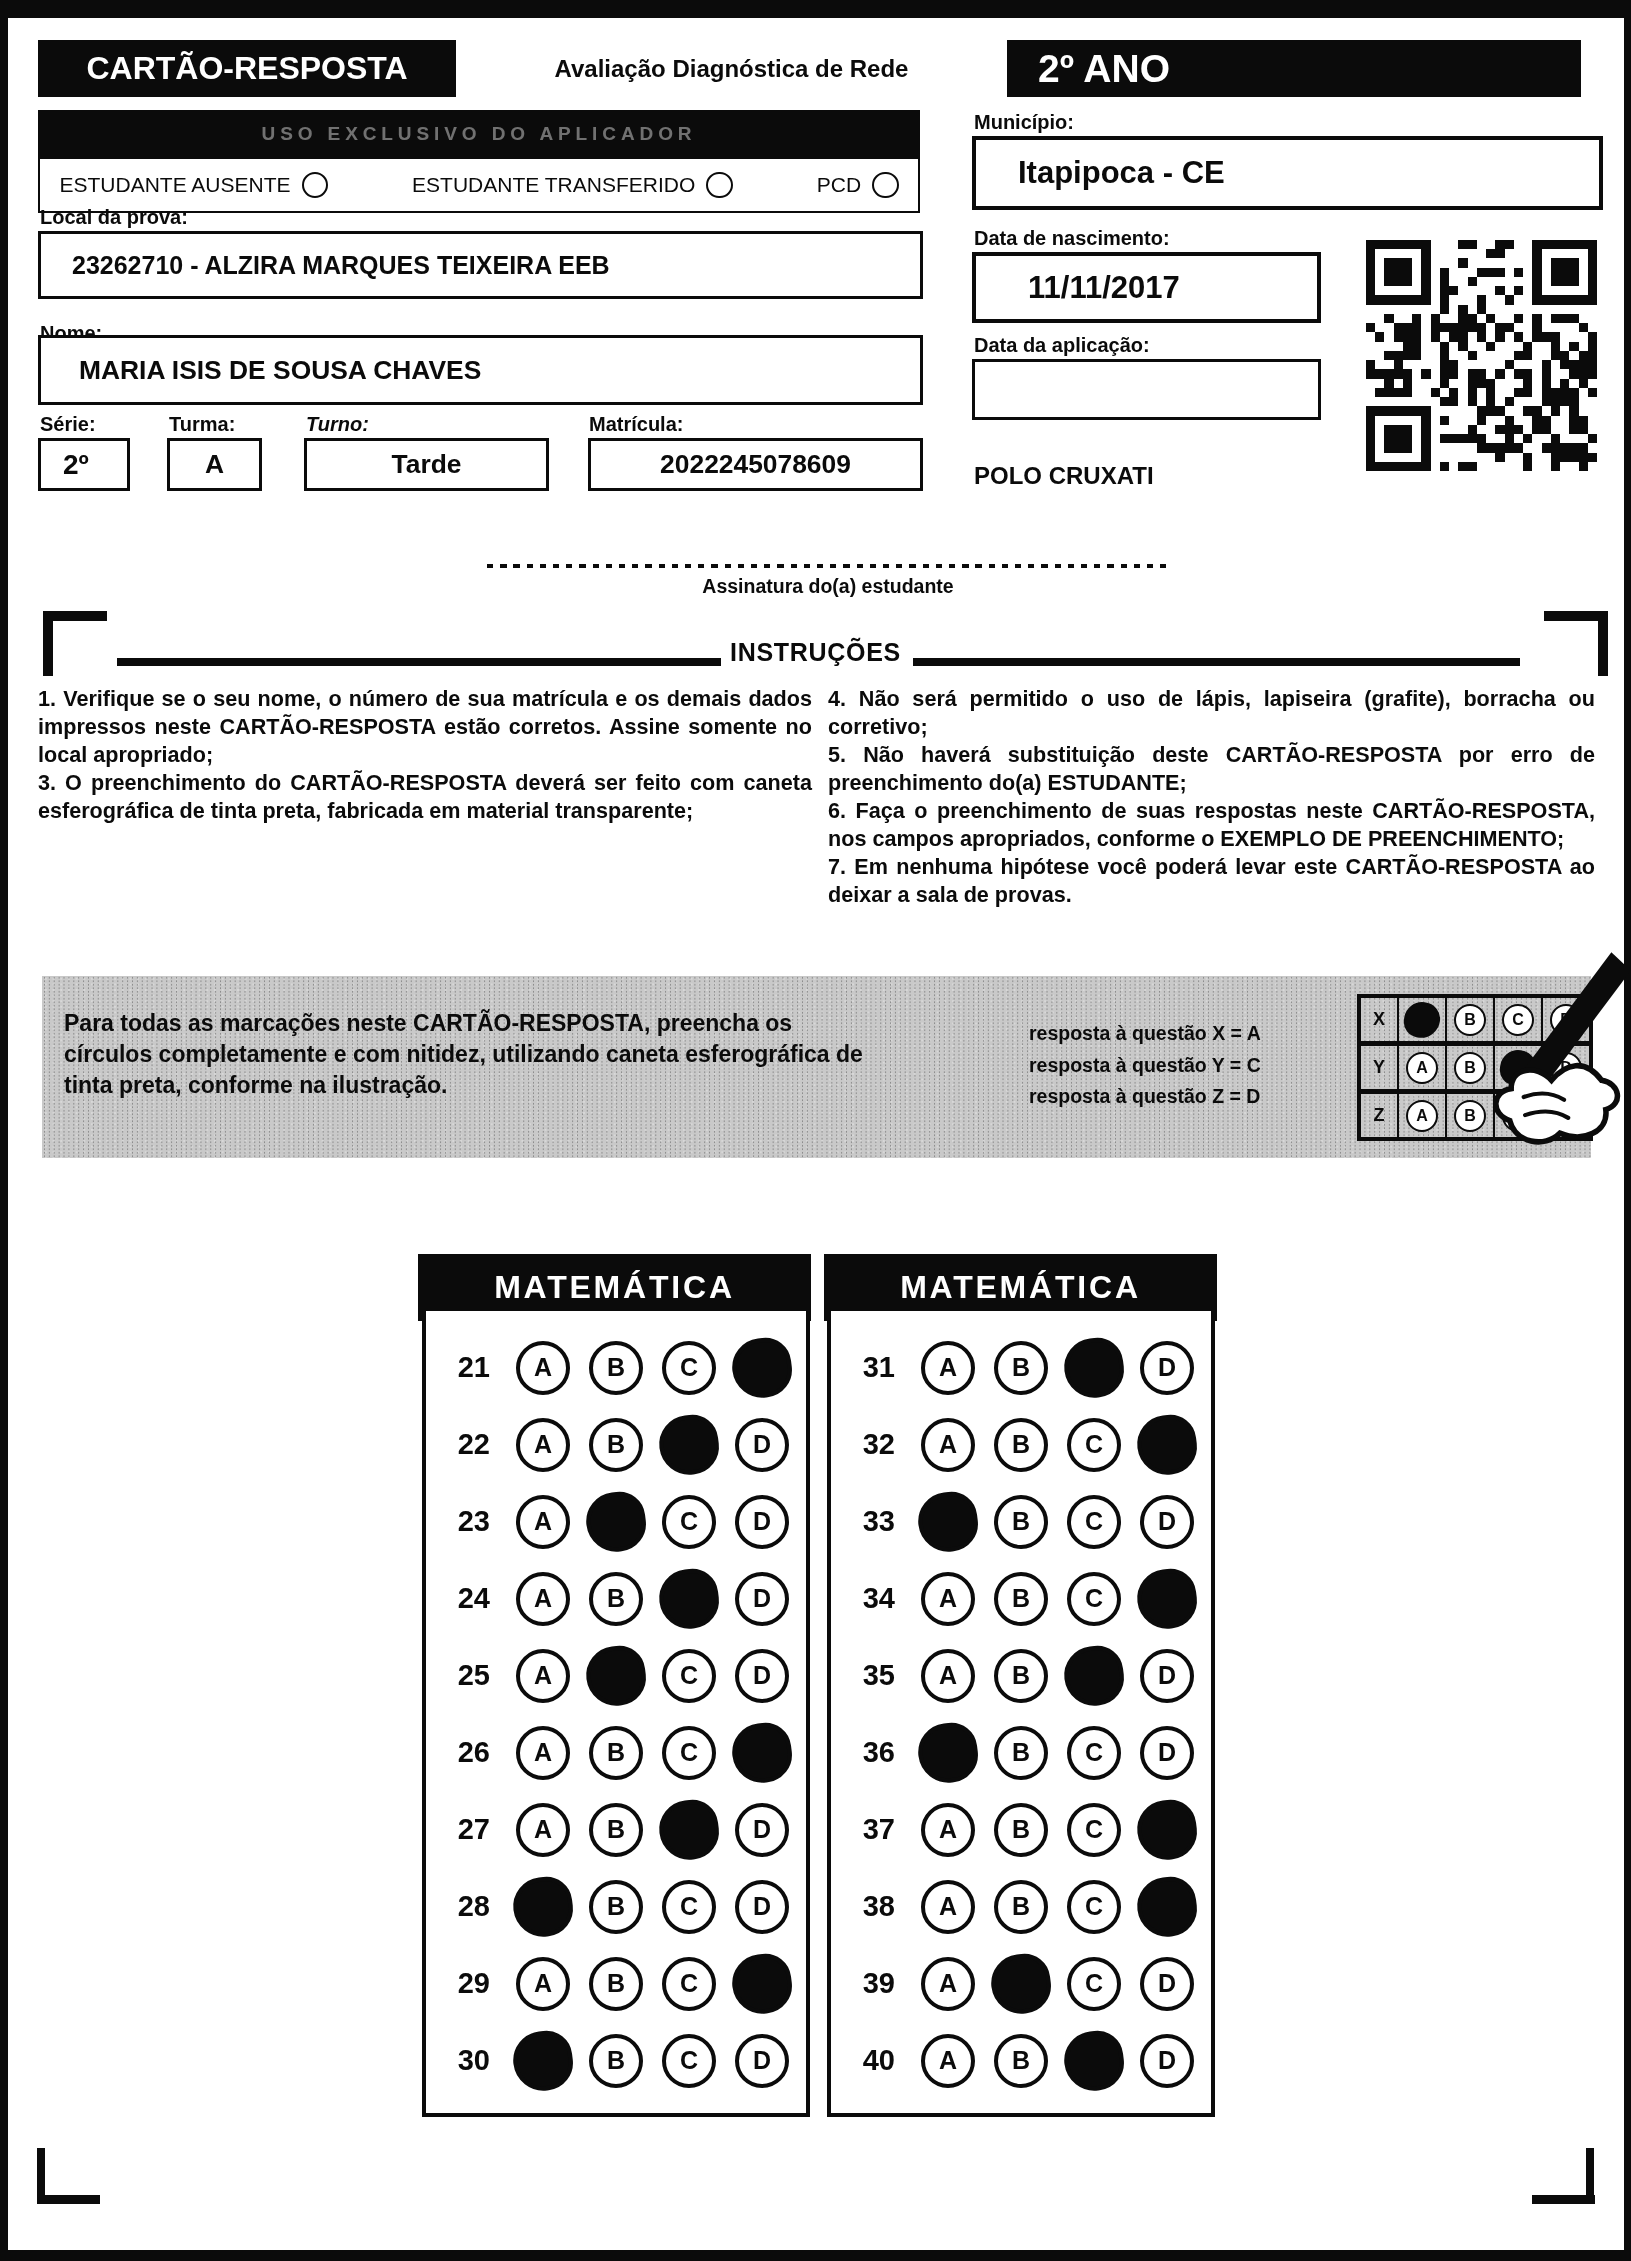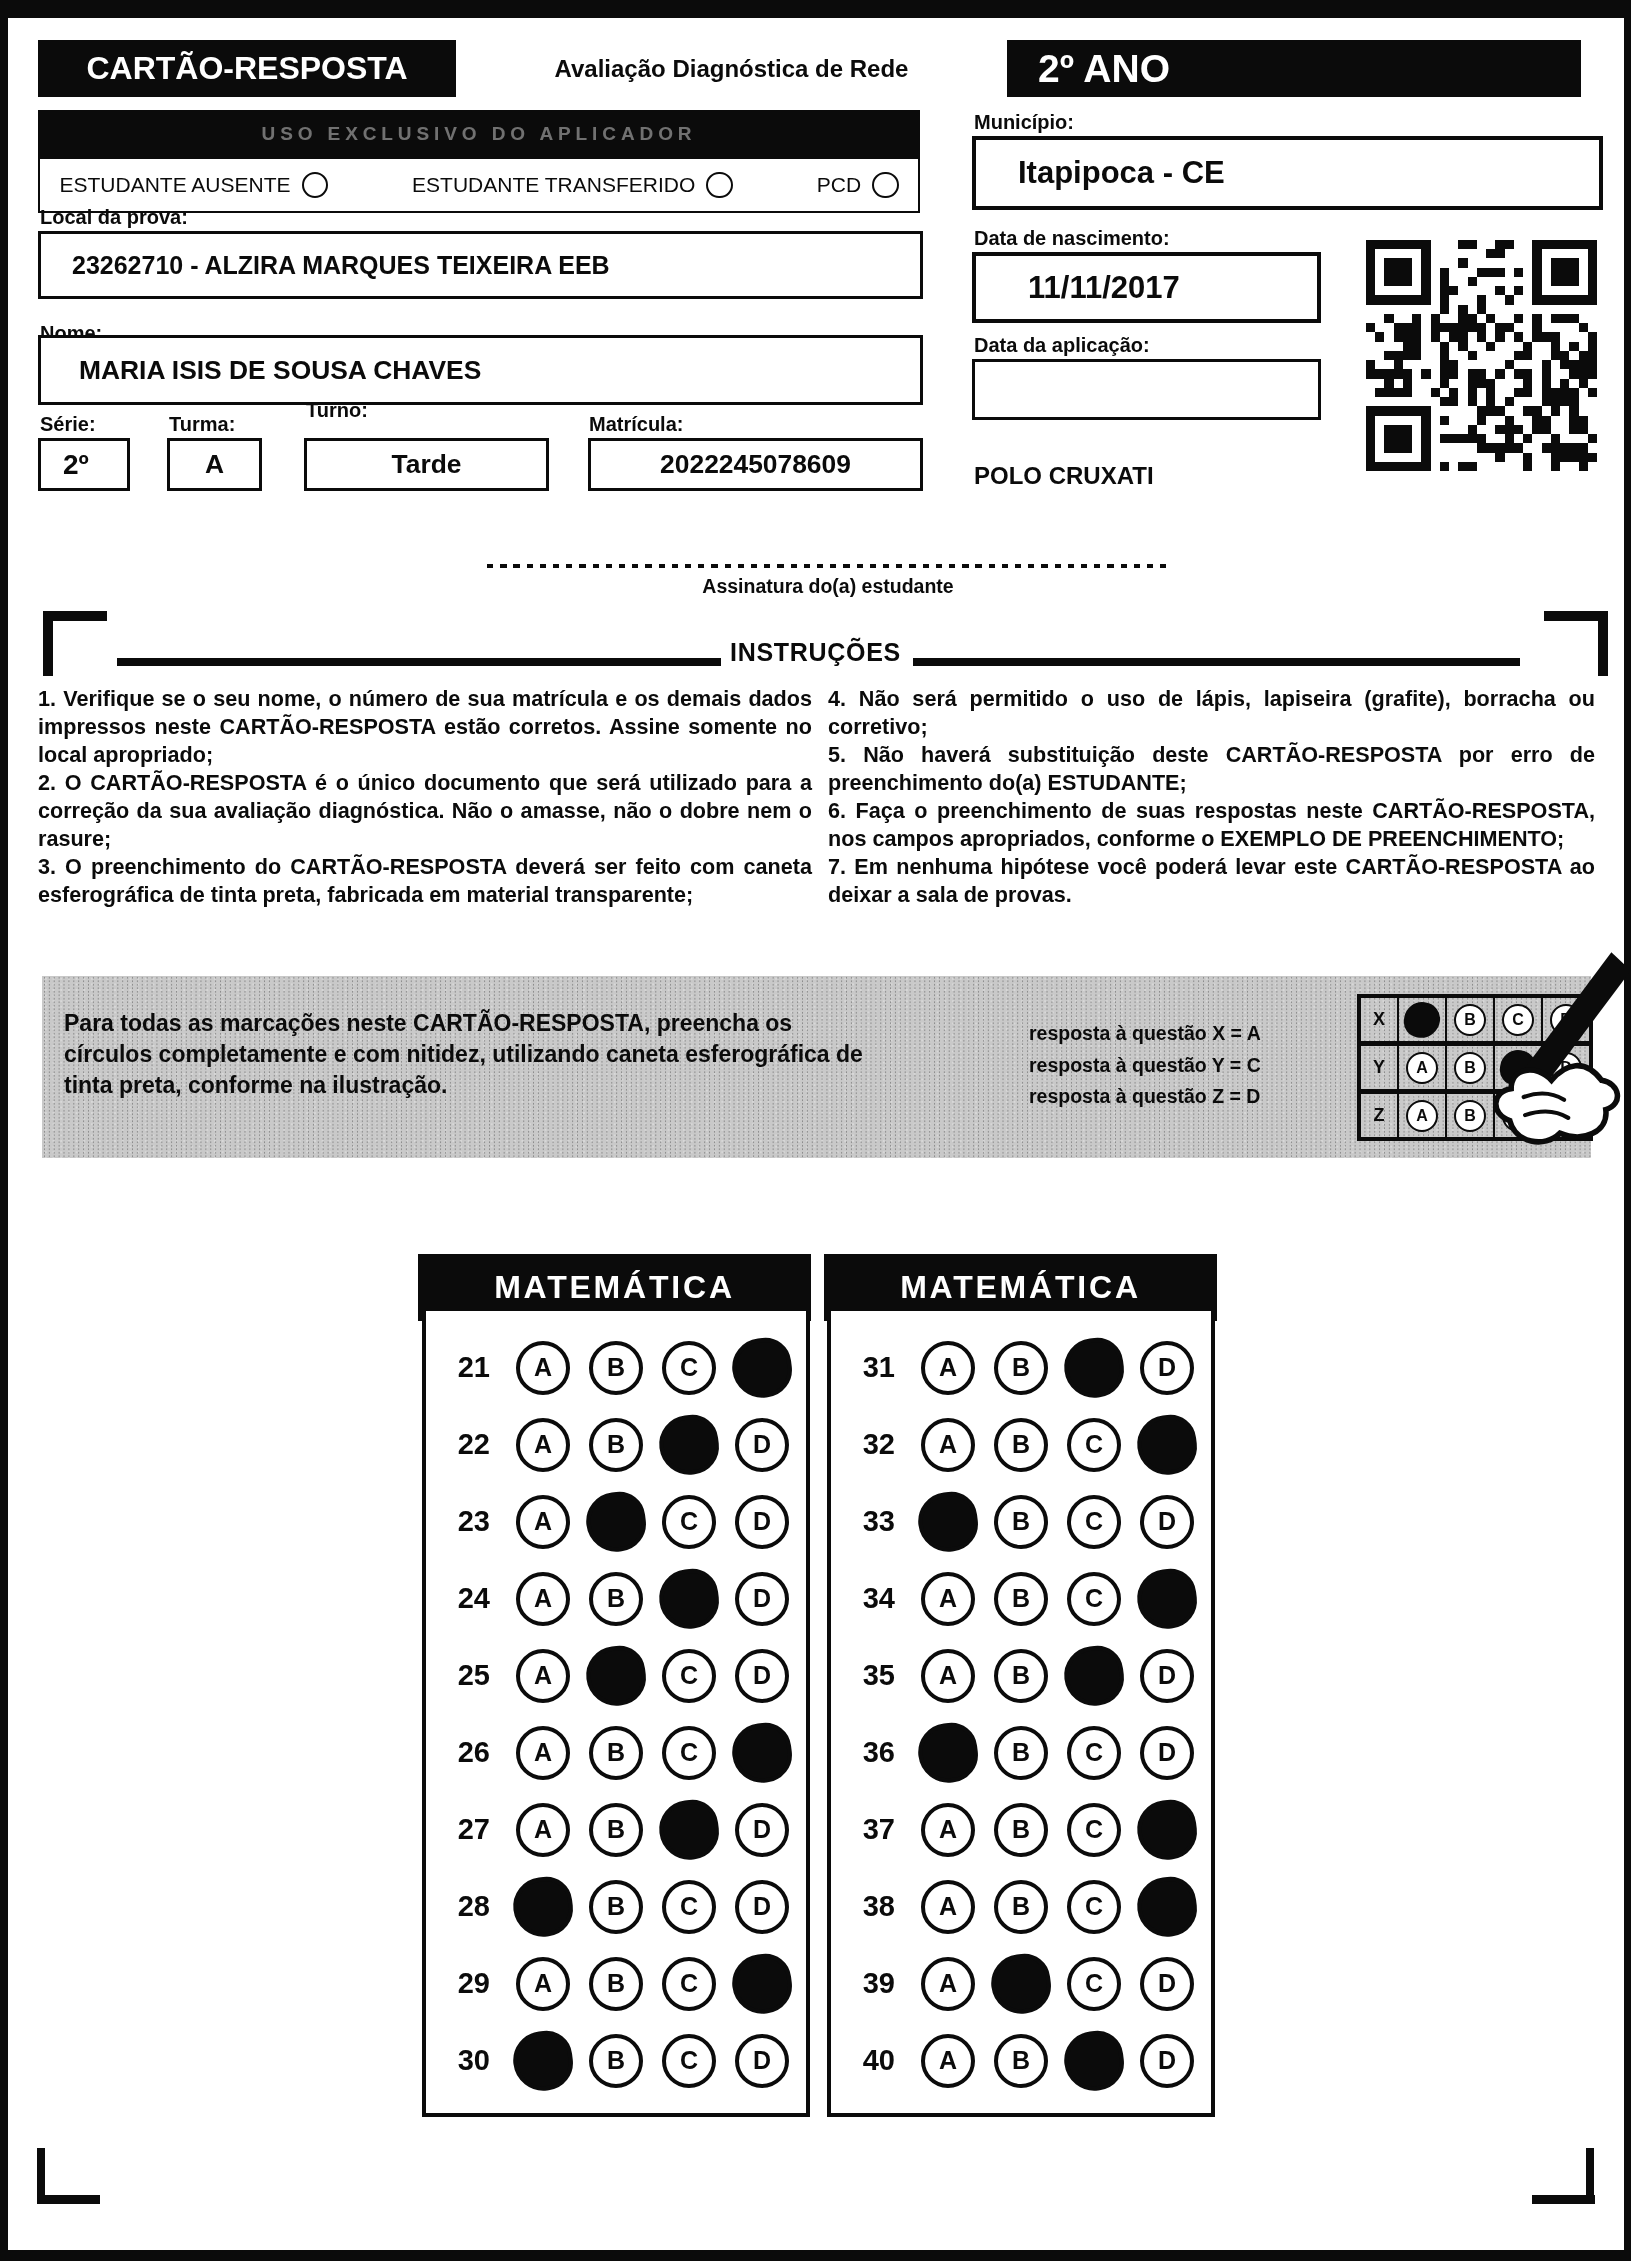--- a/index.html
+++ b/index.html
@@ -130,21 +130,21 @@
       <span>23262710 - ALZIRA MARQUES TEIXEIRA EEB</span>
     </div>
 
   <div class="flabel" style="left:40px;top:322px;">Nome:</div>
   <div class="fbox" id="nome-box">
       <span>MARIA ISIS DE SOUSA CHAVES</span>
     </div>
 
   <div class="flabel" style="left:40px;top:413px;">Série:</div>
   <div class="flabel" style="left:169px;top:413px;">Turma:</div>
-  <div class="flabel" style="left:306px;top:399px;">Turno:</div>
+  <div class="flabel" style="left:306px;top:413px;font-style:italic;">Turno:</div>
   <div class="flabel" style="left:589px;top:413px;">Matrícula:</div>
   <div class="fbox" id="serie-box">
       <span>2º</span>
     </div>
   <div class="fbox" id="turma-box">
       <span>A</span>
     </div>
   <div class="fbox" id="turno-box">
       <span>Tarde</span>
     </div>
@@ -389,21 +389,20 @@
   <div class="brk" style="left:43px;top:611px;width:64px;height:9.7px;"></div>
   <div class="brk" style="left:43px;top:611px;width:9.7px;height:65px;"></div>
   <div class="brk" style="left:1544px;top:611px;width:64px;height:9.7px;"></div>
   <div class="brk" style="left:1598px;top:611px;width:9.7px;height:65px;"></div>
 
   <div id="instr-title">INSTRUÇÕES</div>
   <div class="bar" id="instr-bar-l"></div>
   <div class="bar" id="instr-bar-r"></div>
   <div class="instr-col" id="instr-left">
       <p>1. Verifique se o seu nome, o número de sua matrícula e os demais dados impressos neste CARTÃO-RESPOSTA estão corretos. Assine somente no local apropriado;</p>
-      <p>2. O CARTÃO-RESPOSTA é o único documento que será utilizado para a correção da sua avaliação diagnóstica. Não o amasse, não o dobre nem o rasure;</p>
       <p>3. O preenchimento do CARTÃO-RESPOSTA deverá ser feito com caneta esferográfica de tinta preta, fabricada em material transparente;</p>
     </div>
   <div class="instr-col" id="instr-right">
       <p>4. Não será permitido o uso de lápis, lapiseira (grafite), borracha ou corretivo;</p>
       <p>5. Não haverá substituição deste CARTÃO-RESPOSTA por erro de preenchimento do(a) ESTUDANTE;</p>
       <p>6. Faça o preenchimento de suas respostas neste CARTÃO-RESPOSTA, nos campos apropriados, conforme o EXEMPLO DE PREENCHIMENTO;</p>
       <p>7. Em nenhuma hipótese você poderá levar este CARTÃO-RESPOSTA ao deixar a sala de provas.</p>
     </div>
 
   <div id="example-box"></div>

